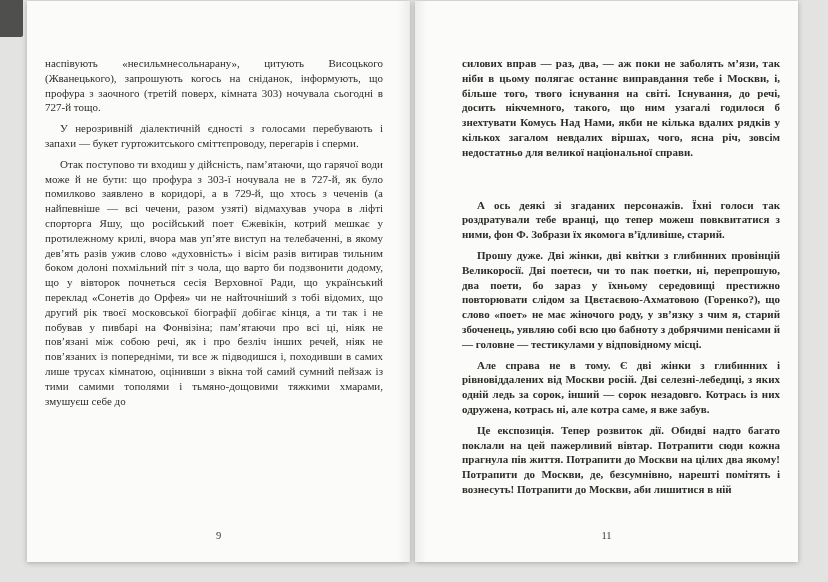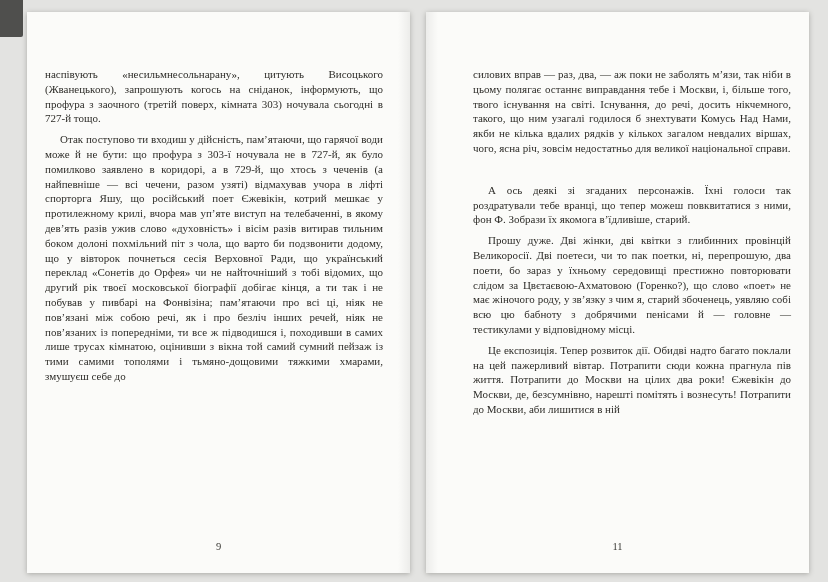--- a/index.html
+++ b/index.html
@@ -9,76 +9,78 @@
     font-family:"Liberation Serif","DejaVu Serif",serif;
     overflow:hidden; position:relative;
   }
   .corner-mark {
     position:absolute; top:0; left:0;
     width:23px; height:37px;
     background:#4f4f4d;
     border-bottom-right-radius:2px;
   }
   .spread {
-    position:absolute; top:12px; left:27px;
-    display:flex; gap:16px;
+    position:absolute; top:1px; left:27px;
+    display:flex; gap:5px;
   }
   .page {
     width:383px; height:561px;
     background:#fbfbf9;
     box-shadow:0 1px 5px rgba(60,60,55,0.35);
     position:relative; overflow:hidden;
   }
   .page-left::after {
     content:""; position:absolute; top:0; bottom:0; right:0; width:12px;
     background:linear-gradient(to right, rgba(0,0,0,0), rgba(0,0,0,0.06));
     pointer-events:none;
   }
   .page-right::after {
     content:""; position:absolute; top:0; bottom:0; left:0; width:12px;
     background:linear-gradient(to left, rgba(0,0,0,0), rgba(0,0,0,0.06));
     pointer-events:none;
   }
   .text-block { position:absolute; top:55px; }
   .page-left  .text-block { left:18px; width:338px; }
-  .page-right .text-block { left:47px; width:318px; }
+  .page-right .text-block { left:47px; width:318px;font-weight:bold; }
   .para {
     font-size:11px; line-height:14.8px;
     text-align:justify;
     color:#2e2d29;
     margin:0 0 6px 0;
     text-indent:15px;
     hyphens:auto; -webkit-hyphens:auto;
   }
   .para.no-indent { text-indent:0; }
-  .para.section-start { margin-top:27px; }
+  .para.section-start { margin-top:38px; }
   .page-number {
     position:absolute; bottom:21px; left:0; width:100%;
     text-align:center;
     font-size:10.5px; color:#3a3935;
   }
 </style>
 </head>
 <body>
 
 <div class="corner-mark"></div>
 
 <div class="spread">
 
   <div class="page page-left">
     <div class="text-block">
       <p class="para no-indent">наспівують «несильмнесольнарану», цитують Висоцького (Жванецького), запрошують когось на сніданок, інформують, що профура з заочного (третій поверх, кімната 303) ночувала сьогодні в 727-й тощо.</p>
+      <p class="para">У нерозривній діалектичній єдності з голосами перебувають і запахи — букет гуртожитського сміттєпроводу, перегарів і сперми.</p>
       <p class="para">Отак поступово ти входиш у дійсність, пам’ятаючи, що гарячої води може й не бути: що профура з 303-ї ночувала не в 727-й, як було помилково заявлено в коридорі, а в 729-й, що хтось з чеченів (а найпевніше — всі чечени, разом узяті) відмахував учора в ліфті спорторга Яшу, що російський поет Єжевікін, котрий мешкає у протилежному крилі, вчора мав уп’яте виступ на телебаченні, в якому дев’ять разів ужив слово «духовність» і вісім разів витирав тильним боком долоні похмільний піт з чола, що варто би подзвонити додому, що у вівторок почнеться сесія Верховної Ради, що український переклад «Сонетів до Орфея» чи не найточніший з тобі відомих, що другий рік твоєї московської біографії добігає кінця, а ти так і не побував у пивбарі на Фонвізіна; пам’ятаючи про всі ці, ніяк не пов’язані між собою речі, як і про безліч інших речей, ніяк не пов’язаних із попередніми, ти все ж підводишся і, походивши в самих лише трусах кімнатою, оцінивши з вікна той самий сумний пейзаж із тими самими тополями і тьмяно-дощовими тяжкими хмарами, змушуєш себе до</p>
     </div>
     <div class="page-number">9</div>
   </div>
 
   <div class="page page-right">
     <div class="text-block">
       <p class="para no-indent">силових вправ — раз, два, — аж поки не заболять м’язи, так ніби в цьому полягає останнє виправдання тебе і Москви, і, більше того, твого існування на світі. Існування, до речі, досить нікчемного, такого, що ним узагалі годилося б знехтувати Комусь Над Нами, якби не кілька вдалих рядків у кількох загалом невдалих віршах, чого, ясна річ, зовсім недостатньо для великої національної справи.</p>
       <p class="para section-start">А ось деякі зі згаданих персонажів. Їхні голоси так роздратували тебе вранці, що тепер можеш повквитатися з ними, фон Ф. Зобрази їх якомога в’їдливіше, старий.</p>
       <p class="para">Прошу дуже. Дві жінки, дві квітки з глибинних провінцій Великоросії. Дві поетеси, чи то пак поетки, ні, перепрошую, два поети, бо зараз у їхньому середовищі престижно повторювати слідом за Цвєтаєвою-Ахматовою (Горенко?), що слово «поет» не має жіночого роду, у зв’язку з чим я, старий збоченець, уявляю собі всю цю бабноту з добрячими пенісами й — головне — тестикулами у відповідному місці.</p>
-      <p class="para">Це експозиція. Тепер розвиток дії. Обидві надто багато поклали на цей пажерливий вівтар. Потрапити сюди кожна прагнула пів життя. Потрапити до Москви на цілих два роки! Єжевікін до Москви, де, безсумнівно, нарешті помітять і вознесуть! Потрапити до Москви, аби лишитися в ній</p>
+      <p class="para">Але справа не в тому. Є дві жінки з глибинних і рівновіддалених від Москви росій. Дві селезні-лебедиці, з яких одній ледь за сорок, інший — сорок незадовго. Котрась із них одружена, котрась ні, але котра саме, я вже забув.</p>
+      <p class="para">Це експозиція. Тепер розвиток дії. Обидві надто багато поклали на цей пажерливий вівтар. Потрапити сюди кожна прагнула пів життя. Потрапити до Москви на цілих два якому! Потрапити до Москви, де, безсумнівно, нарешті помітять і вознесуть! Потрапити до Москви, аби лишитися в ній</p>
     </div>
     <div class="page-number">11</div>
   </div>
 
 </div>
 
 </body></html>

